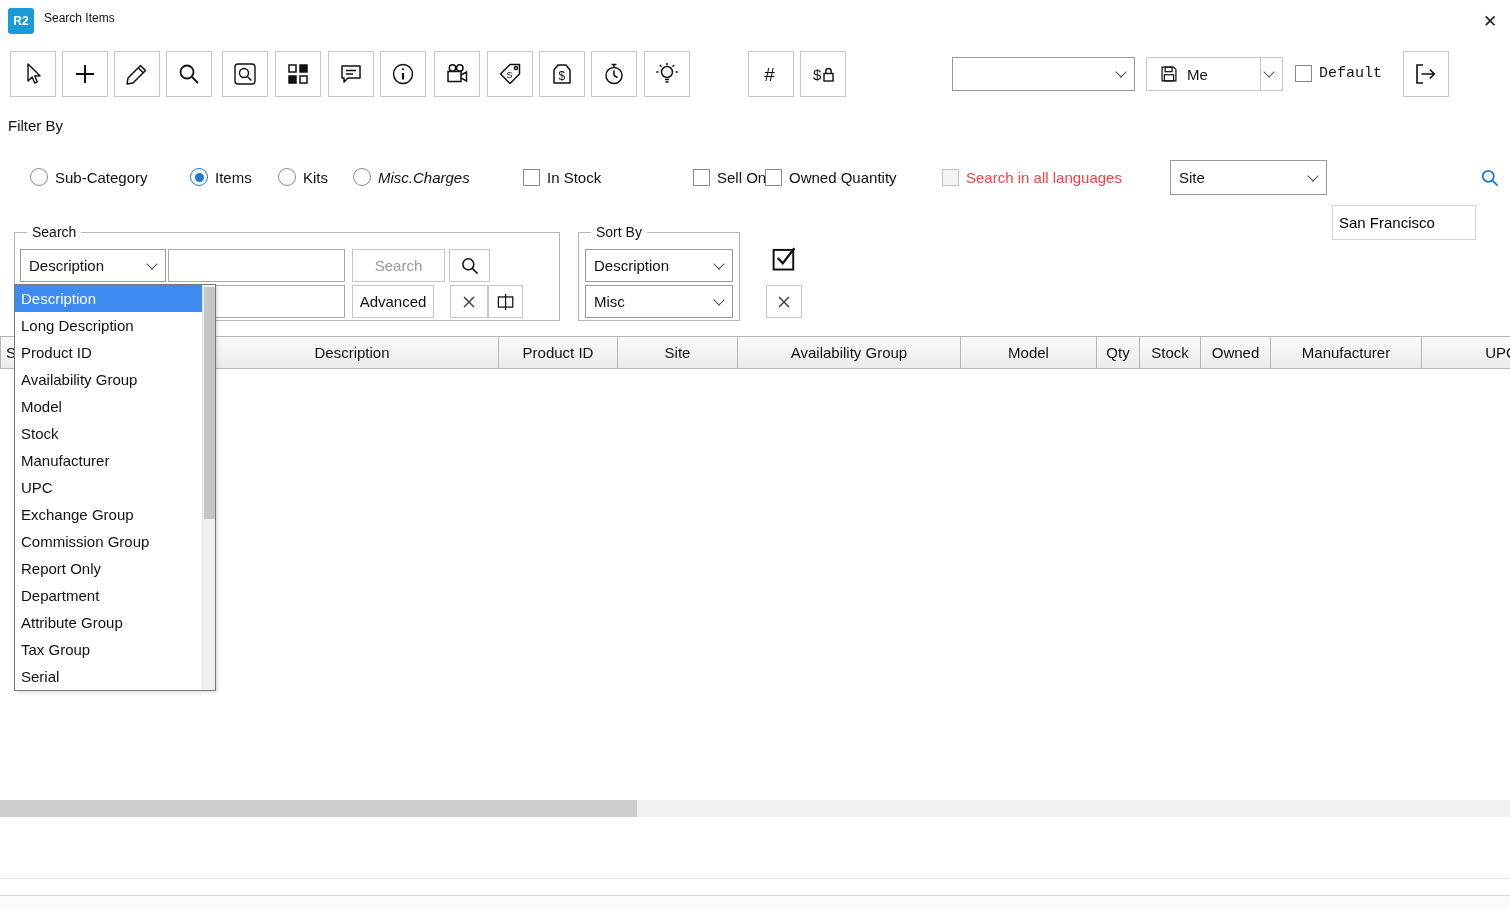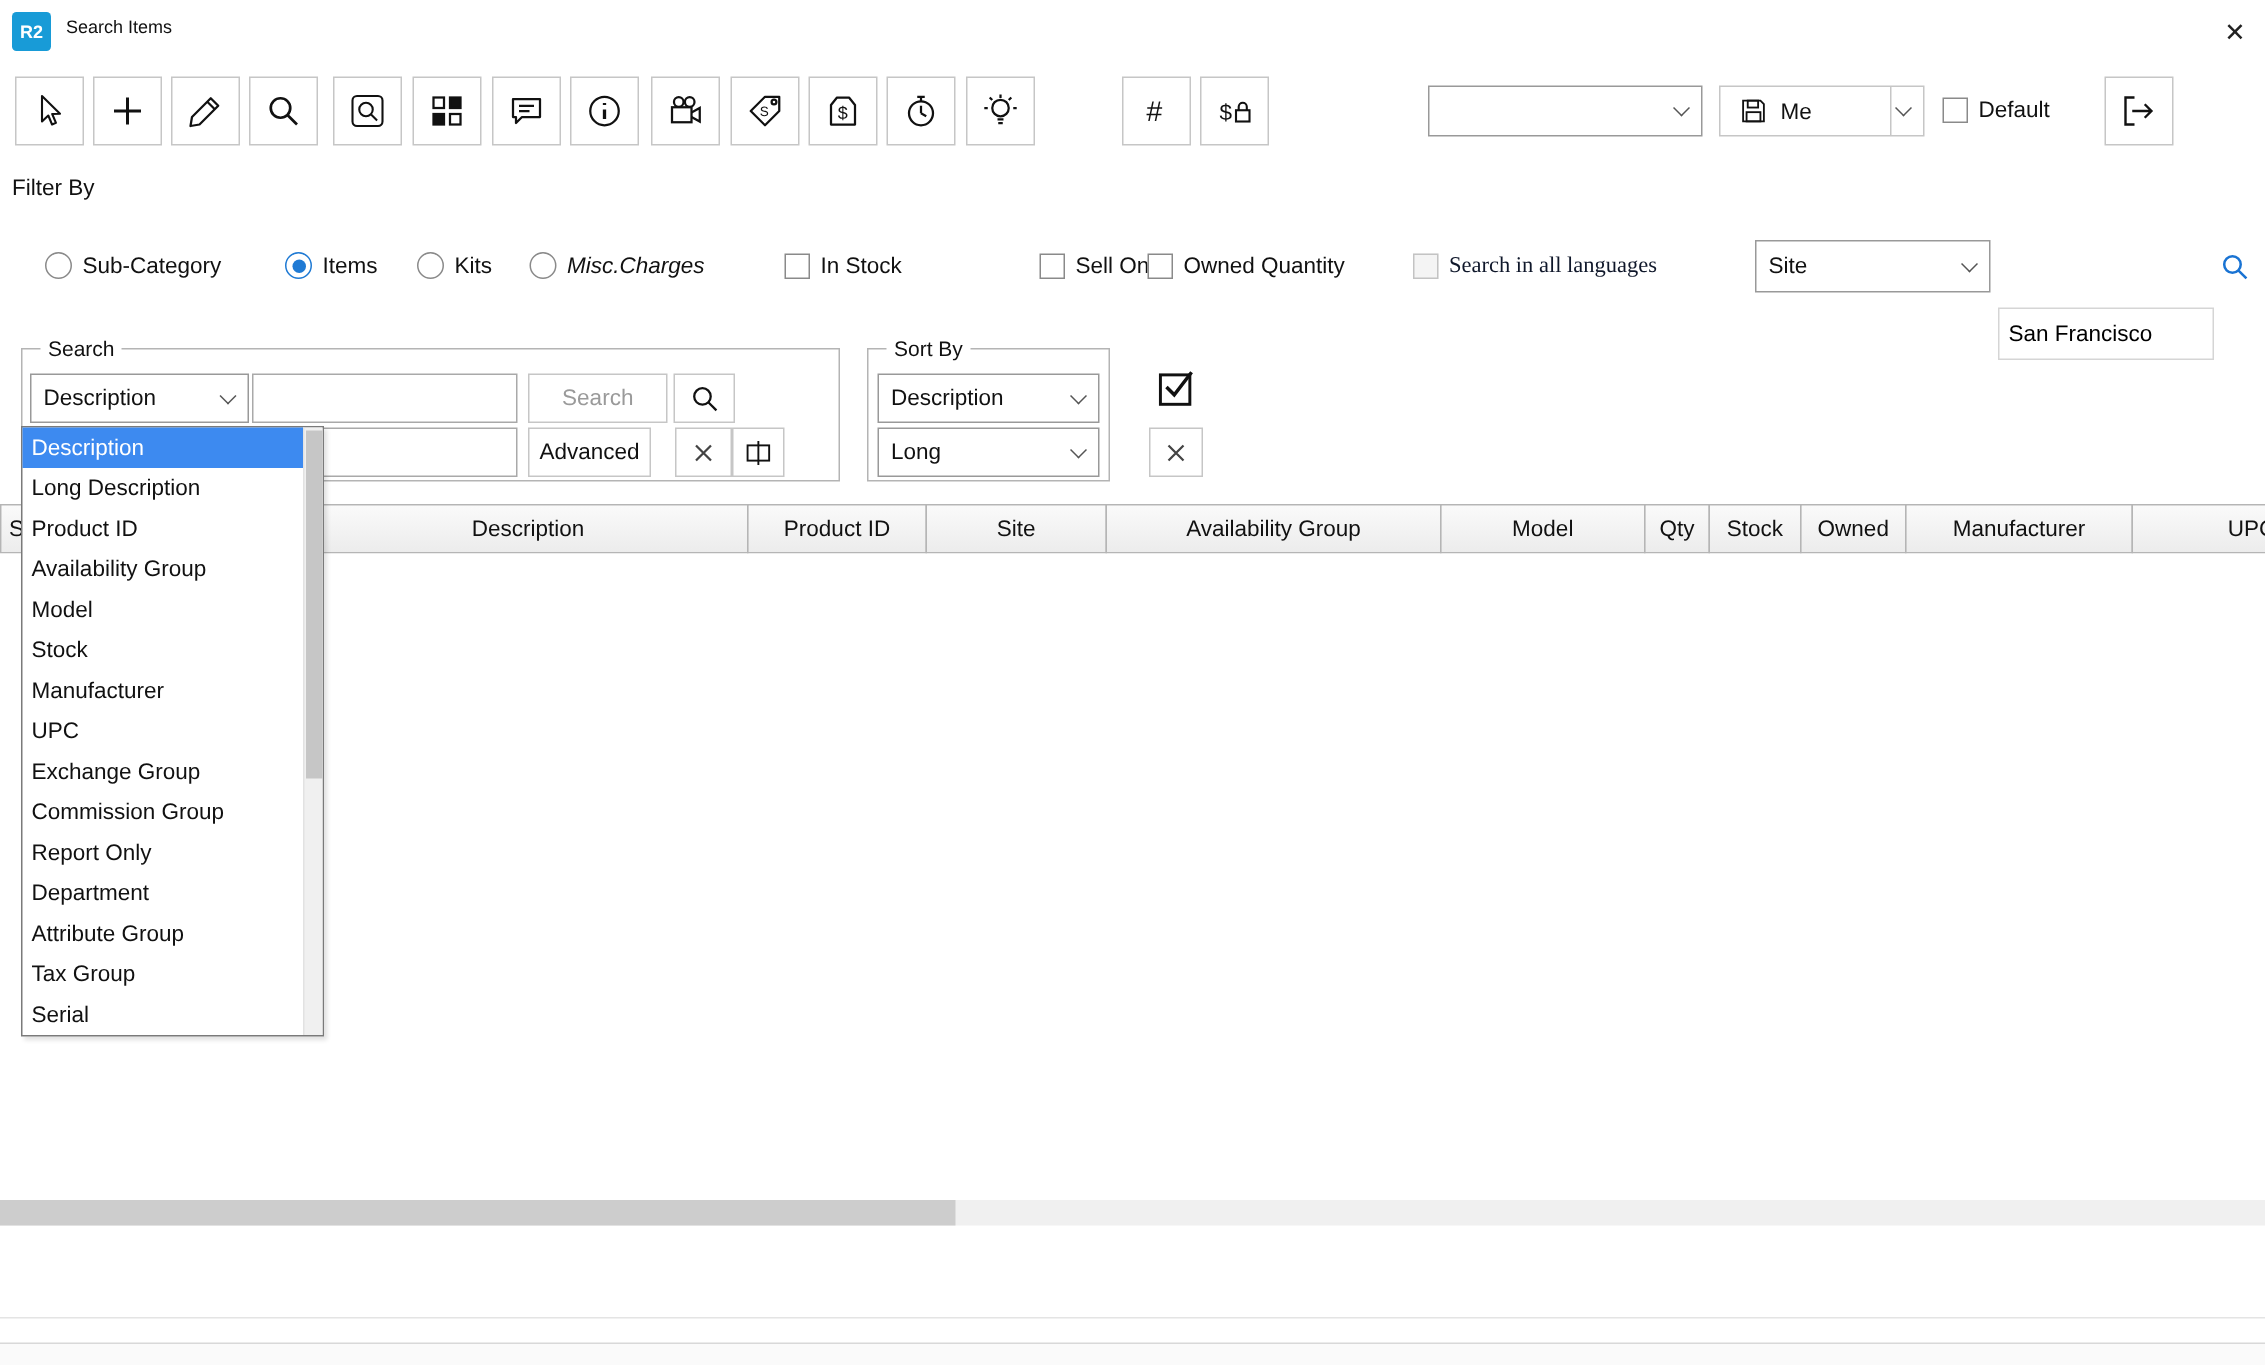--- a/index.html
+++ b/index.html
@@ -27,21 +27,21 @@
           border-right:1.6px solid #555; border-bottom:1.6px solid #555; transform:rotate(45deg); }
   .split-chev { position:absolute; right:0; top:0; bottom:0; width:22px; border-left:1px solid #c6c6c6; }
   
   .opt { position:absolute; display:flex; align-items:center; gap:7px; height:24px; top:165px; cursor:default; }
   .radio { width:18px; height:18px; border:1px solid #8a8a8a; border-radius:50%; background:#fff;
            display:flex; align-items:center; justify-content:center; flex:none; }
   .radio.sel { border-color:#1f7ad4; }
   .radio.sel::after { content:""; width:9px; height:9px; border-radius:50%; background:#1f7ad4; }
   .cb { width:17px; height:17px; border:1px solid #8a8a8a; background:#fff; flex:none; }
   .cb.dis { border-color:#c3c3c3; background:#f4f4f4; }
-  .dislabel { color:#0f172a;font-family:Liberation Serif, serif; }
+  .dislabel { color:#ef4444; }
   
   .group { position:absolute; border:1px solid #b4b4b4; }
   .legend { position:absolute; top:-9px; left:12px; background:#fff; padding:0 5px; font-size:14px; }
   .input { position:absolute; background:#fff; border:1px solid #a9a9a9; font:inherit; padding:0 6px; }
   
   .ddlist { position:absolute; left:14px; top:284px; width:202px; height:407px; background:#fff;
             border:1px solid #7a7a7a; z-index:30; box-shadow:2px 2px 3px rgba(0,0,0,.12); }
   .dd-item { height:27px; line-height:27px; padding-left:6px; margin-right:13px; white-space:nowrap;
              overflow:hidden; cursor:default; }
   .dd-item.sel { background:#3d8af0; color:#fff; }
@@ -200,21 +200,21 @@
         <rect x="8" y="4" width="9" height="6"></rect>
         <rect x="7" y="14" width="12" height="8"></rect>
       </g>
     </svg>
   <span>Me</span>
   <span class="split-chev">
       <span class="chev"></span>
     </span>
 </div>
 
-<label class="opt" style="left:1295px; top:61px;">
+<label class="opt" style="left:1295px; top:61px;font-family:Liberation Mono, monospace;">
   <span class="cb"></span>
   <span>Default</span>
 </label>
 
 <button class="btn tbtn" style="left:1403px">
   <svg width="26" height="26" viewBox="0 0 26 26">
       <g stroke="#111" fill="none" stroke-width="1.6">
         <path d="M10 4 H4 V22 h6"></path>
         <path d="M8.5 13 h12.5 M16.8 8.5 L21.3 13 L16.8 17.5"></path>
       </g>
@@ -305,21 +305,21 @@
 </button>
 
 <div class="group" style="left:578px; top:232px; width:162px; height:89px;">
   <span class="legend">Sort By</span>
 </div>
 <div class="combo" style="left:585px; top:249px; width:148px; height:33px;">
   <span class="val">Description</span>
   <span class="chev"></span>
 </div>
 <div class="combo" style="left:585px; top:285px; width:148px; height:33px;">
-  <span class="val">Long</span>
+  <span class="val">Misc</span>
   <span class="chev"></span>
 </div>
 
 <button class="btn" style="left:766px; top:240px; width:36px; height:36px; border:none;">
   <svg width="30" height="30" viewBox="0 0 26 26">
       <g stroke="#111" fill="none">
         <rect x="4" y="6" width="17" height="17" stroke-width="1.7"></rect>
         <path d="M7.5 13 l4.5 4.5 L22 4.5" stroke-width="2"></path>
       </g>
     </svg>

